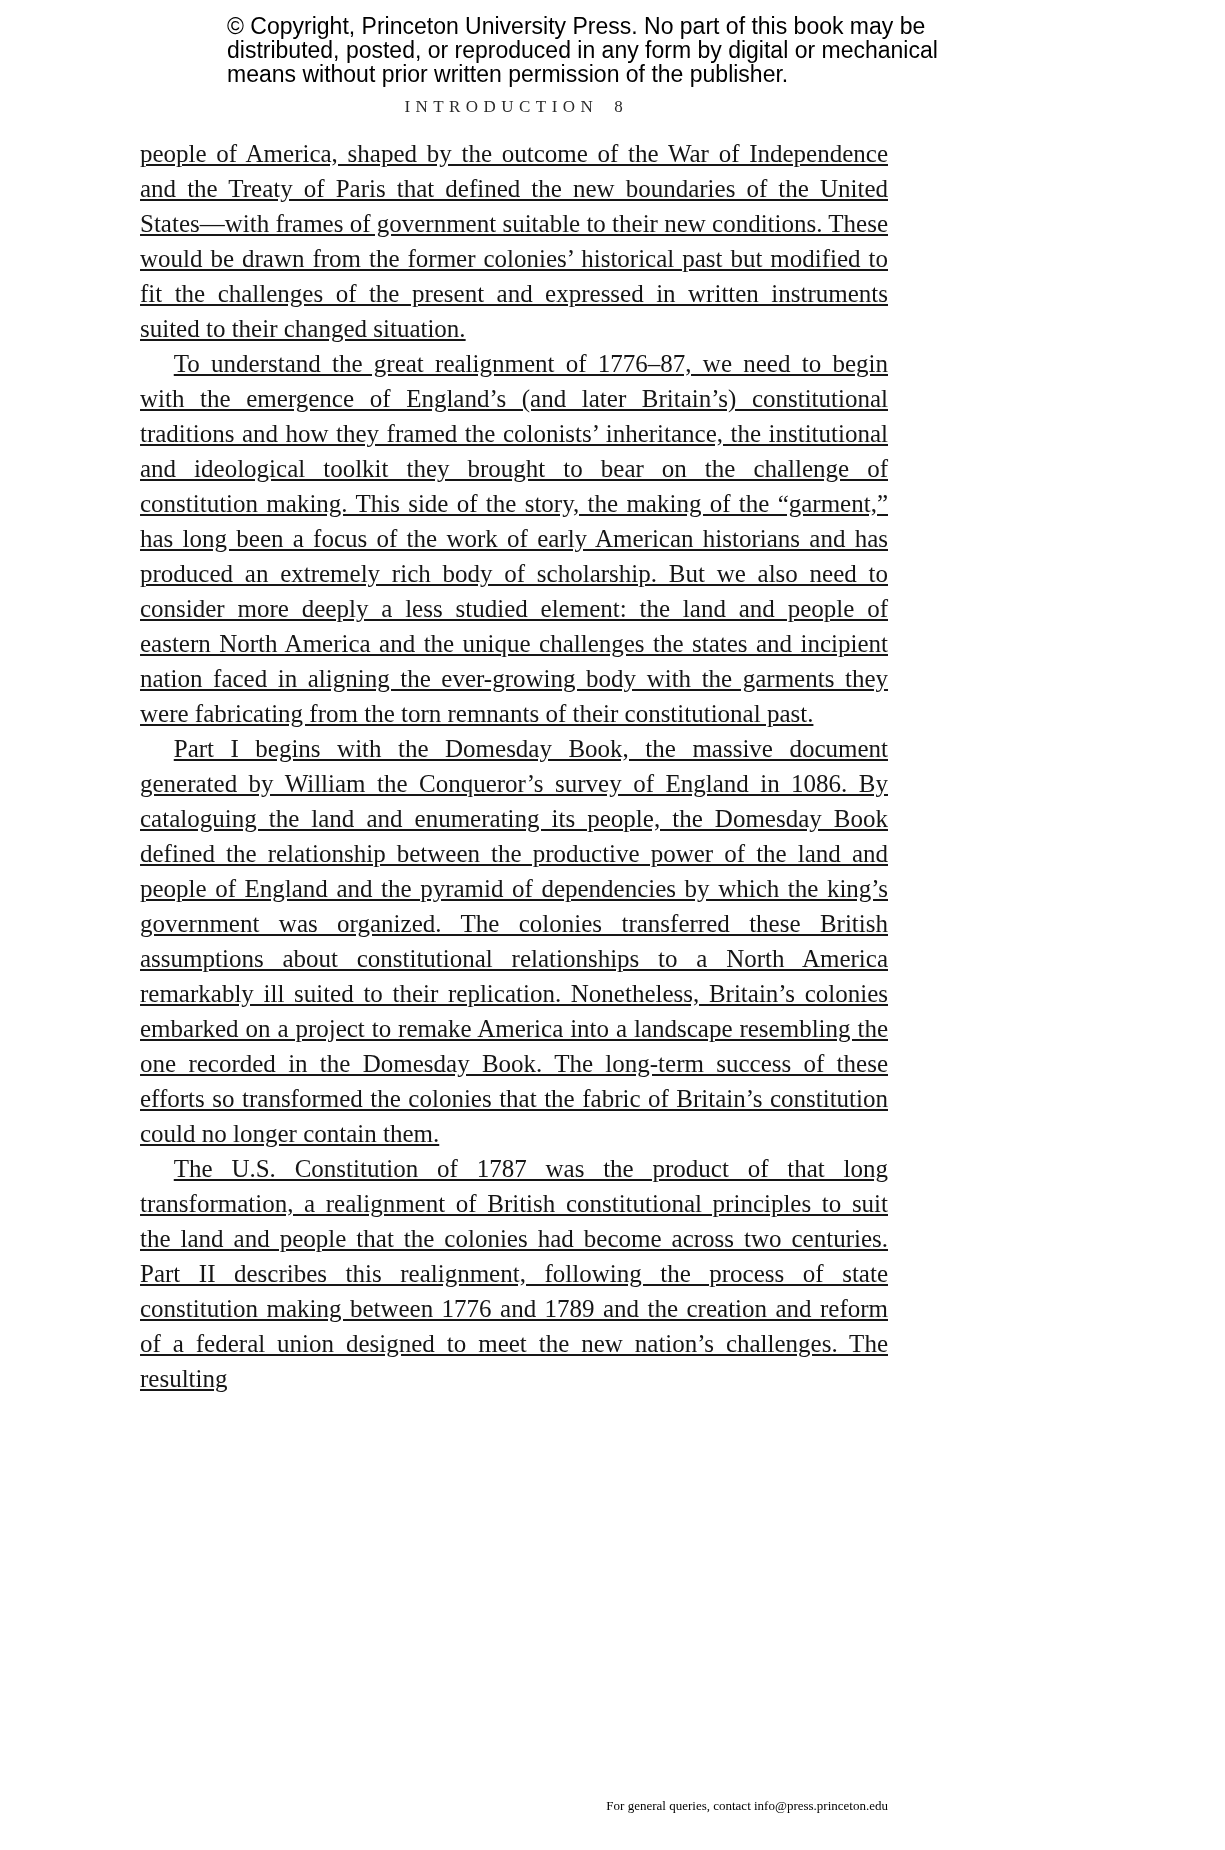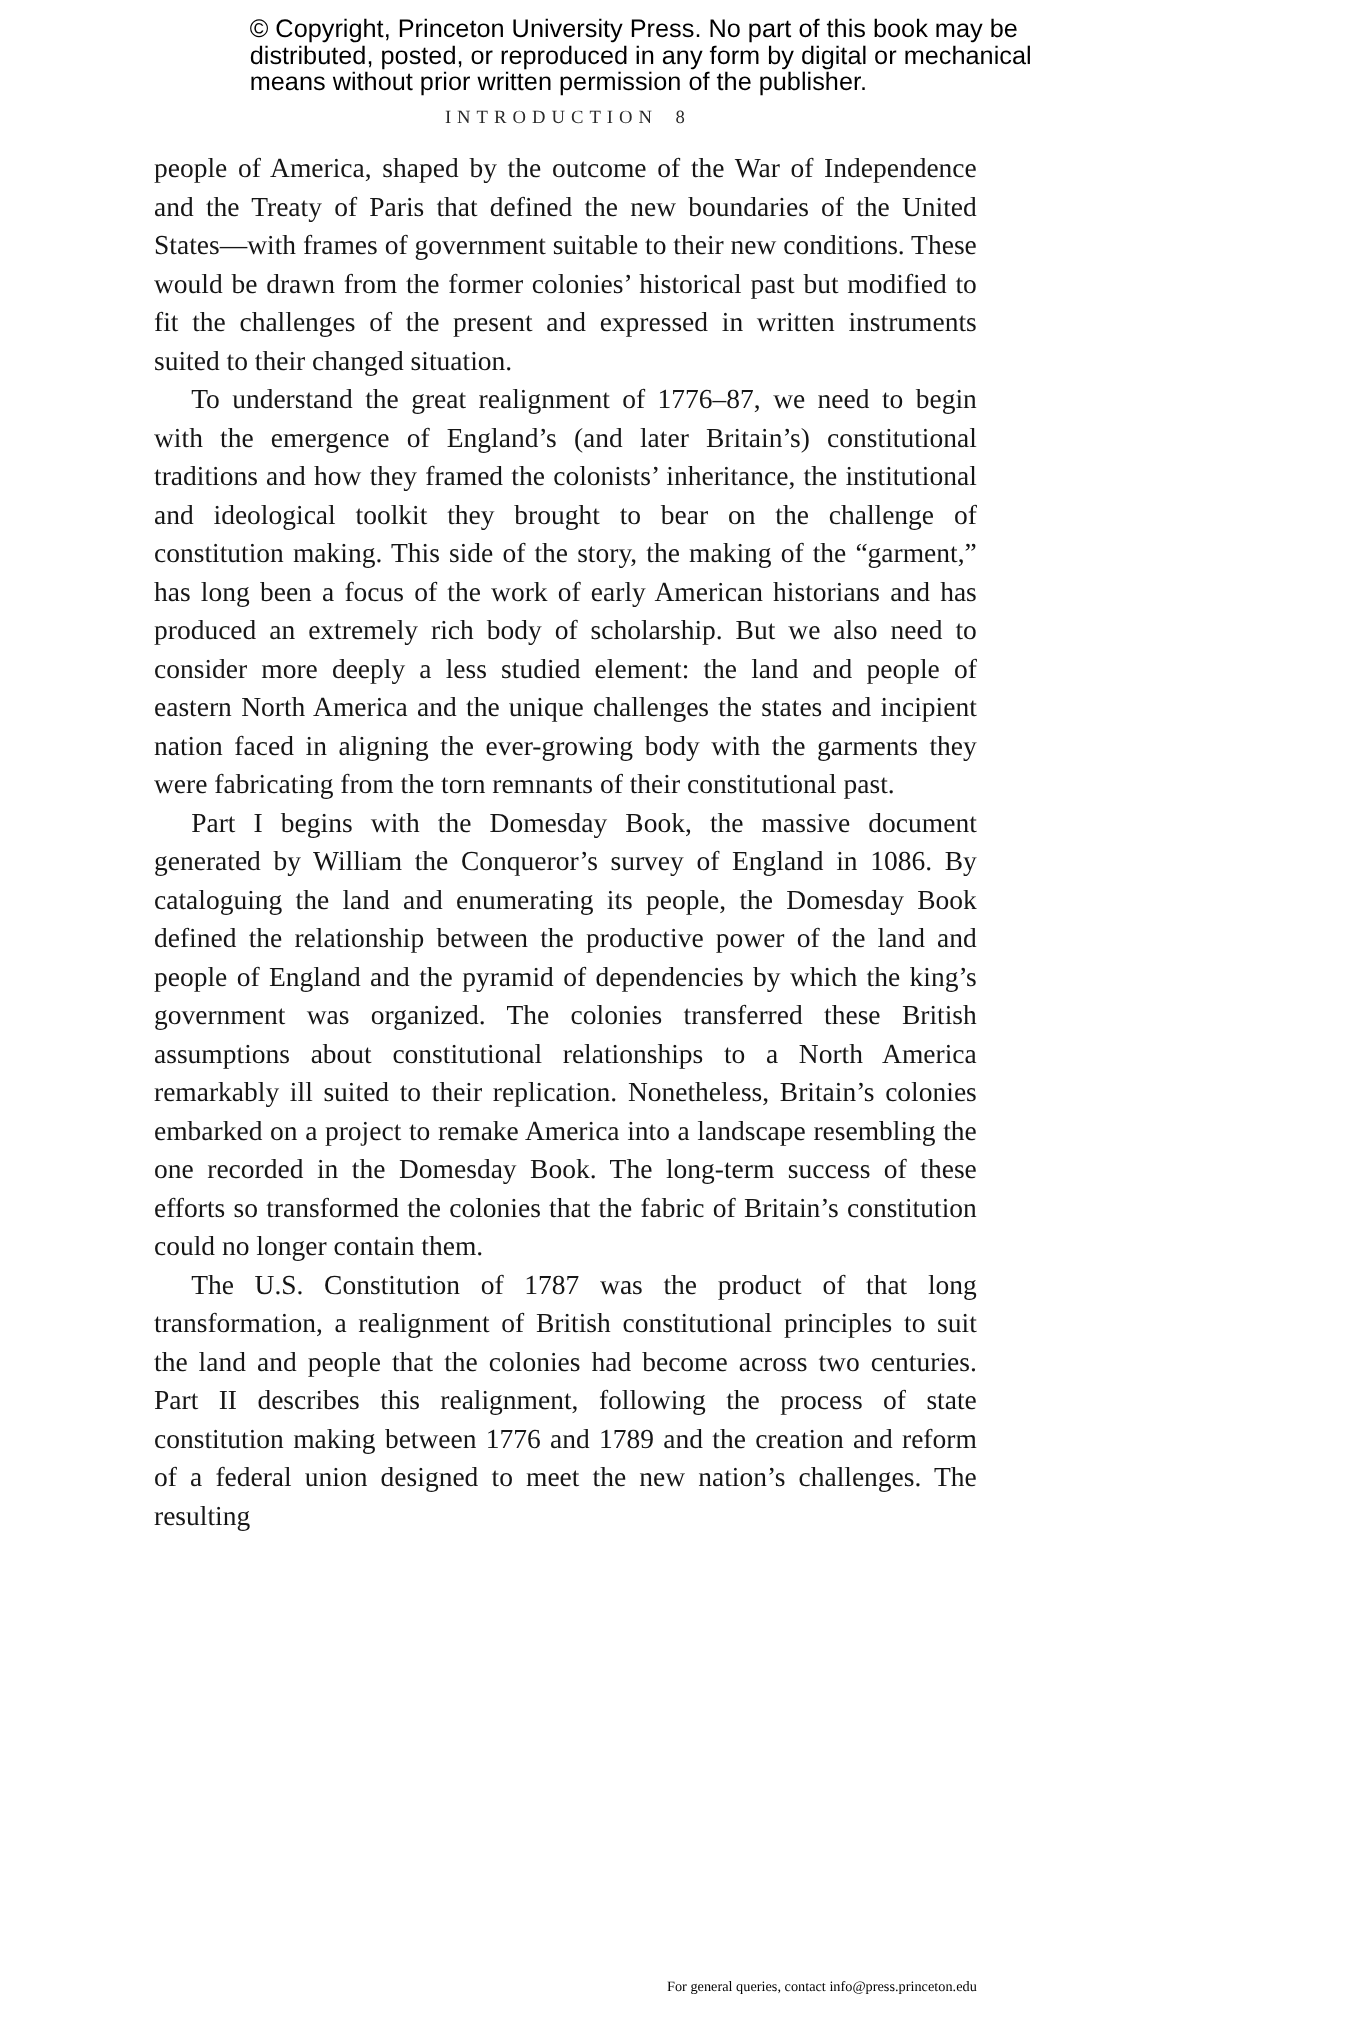--- a/index.html
+++ b/index.html
@@ -42,20 +42,21 @@
     left: 140px;
     width: 748px;
     font-size: 25px;
     line-height: 35px;
     color: #161616;
     text-align: justify;
   }
   .body-text p {
     margin: 0;
     text-indent: 1.35em;
+    text-decoration: underline;
   }
   .body-text p.no-indent {
     text-indent: 0;
   }
   .footer {
     position: absolute;
     top: 1798px;
     left: 140px;
     width: 748px;
     text-align: right;

